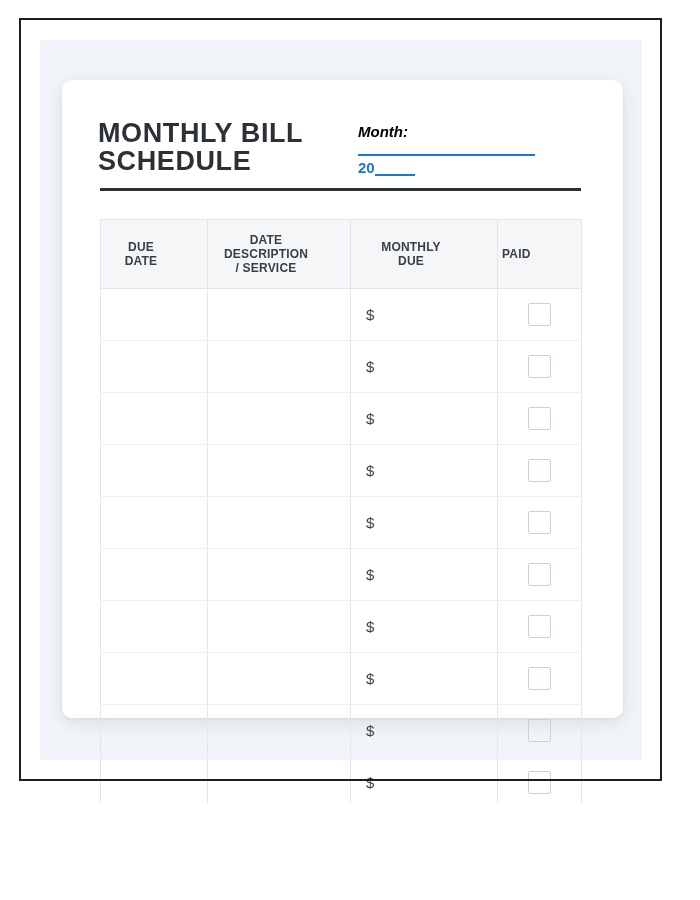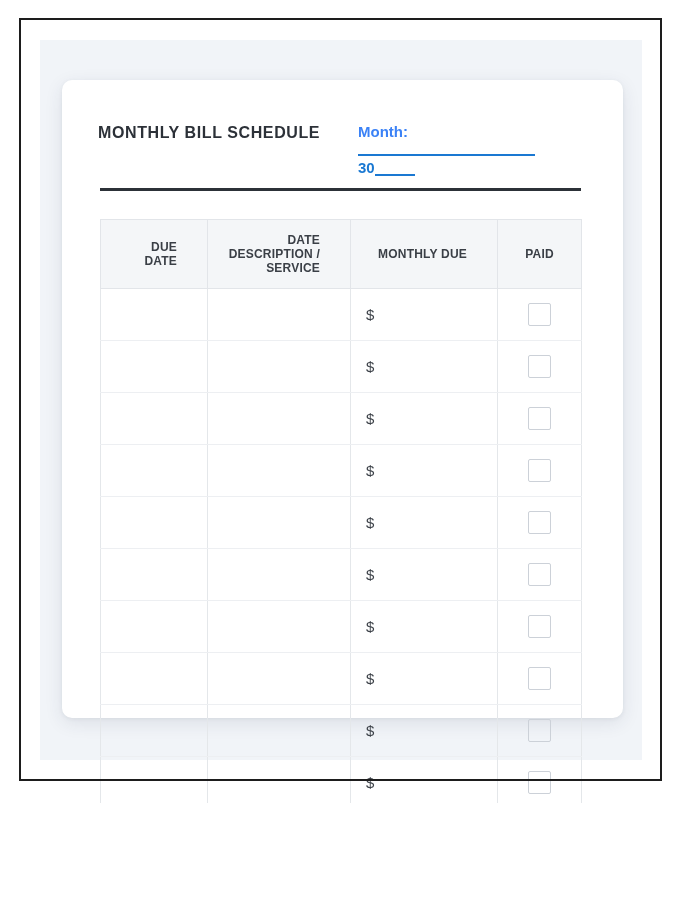--- a/index.html
+++ b/index.html
@@ -33,33 +33,34 @@
     box-shadow: 0 5px 18px rgba(40, 52, 75, 0.10), 0 1px 4px rgba(40, 52, 75, 0.06);
     z-index: 2;
   }
 
   .content { position: absolute; left: 0; top: 0; width: 700px; height: 900px; z-index: 3; }
 
   .title {
     position: absolute;
     left: 98px; top: 119px;
     width: 262px;
-    font-size: 16px;
+    font-size: 27px;
     line-height: 28px;
     font-weight: 800;
     letter-spacing: 0.6px;
     color: #2c3138;
   }
 
   .month-label {
     position: absolute;
     left: 358px; top: 123px;
     font-size: 15px;
     font-weight: 700;
-    color: #3b82f6;
+    color: #000000;
+    font-style: italic;
   }
   .month-line {
     position: absolute;
     left: 358px; top: 154px;
     width: 177px; height: 0;
     border-top: 2px solid #1a78d2;
   }
   .year-row {
     position: absolute;
     left: 358px; top: 159px;
@@ -99,27 +100,27 @@
   table.bills col.c-amount { width: 147px; }
   table.bills col.c-paid   { width: 84px; }
 
   table.bills th {
     background: #f4f6f8;
     height: 69px;
     font-size: 12px;
     font-weight: 700;
     letter-spacing: 0.2px;
     color: #3a3f46;
-    text-align: right;
+    text-align: center;
     vertical-align: middle;
-    padding: 6px 30px 6px 16px;
+    padding: 6px 42px 6px 16px;
     border: 1px solid #e2e5e9;
     line-height: 14px;
   }
-  table.bills th.th-paid { text-align: center; padding: 6px 4px; }
+  table.bills th.th-paid { text-align: left; padding: 6px 4px; }
 
   table.bills td {
     height: 52px;
     background: transparent;
     border-left: 1px solid #e4e7ea;
     border-right: 1px solid #e4e7ea;
     border-bottom: 1px solid #edeff2;
     vertical-align: middle;
     font-size: 15px;
     color: #3d4249;
@@ -155,21 +156,21 @@
 
   <div class="card"></div>
 
   <div class="content">
 
     <h1 class="title">MONTHLY BILL SCHEDULE</h1>
 
     <div class="month-label">Month:</div>
     <div class="month-line"></div>
     <div class="year-row">
-      <span>30</span>
+      <span>20</span>
         <span class="year-blank"></span>
     </div>
 
     <div class="rule"></div>
 
     <div class="table-clip">
       <table class="bills">
         <colgroup>
           <col class="c-due">
             <col class="c-desc">

